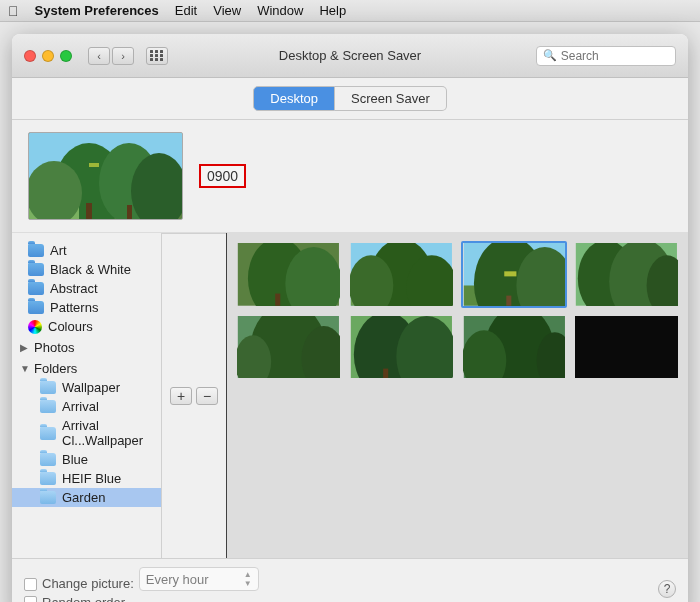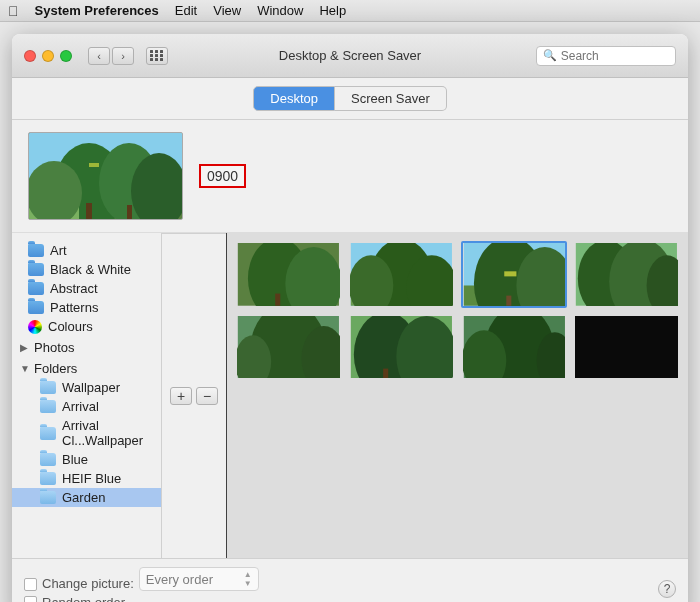--- a/index.html
+++ b/index.html
@@ -622,21 +622,21 @@
         </div>
       </div>
     </div>
 
     <div class="bottom-bar">
       <div class="bottom-left">
         <div class="change-picture-cb">
           <div class="checkbox"></div>
           <span class="checkbox-label">Change picture:</span>
           <div class="interval-dropdown">
-            <span class="interval-text">Every order</span>
+            <span class="interval-text">Every hour</span>
             <div class="interval-arrows">
               <span>▲</span>
               <span>▼</span>
             </div>
           </div>
         </div>
         <div class="random-cb">
           <div class="checkbox"></div>
           <span class="checkbox-label">Random order</span>
         </div>

